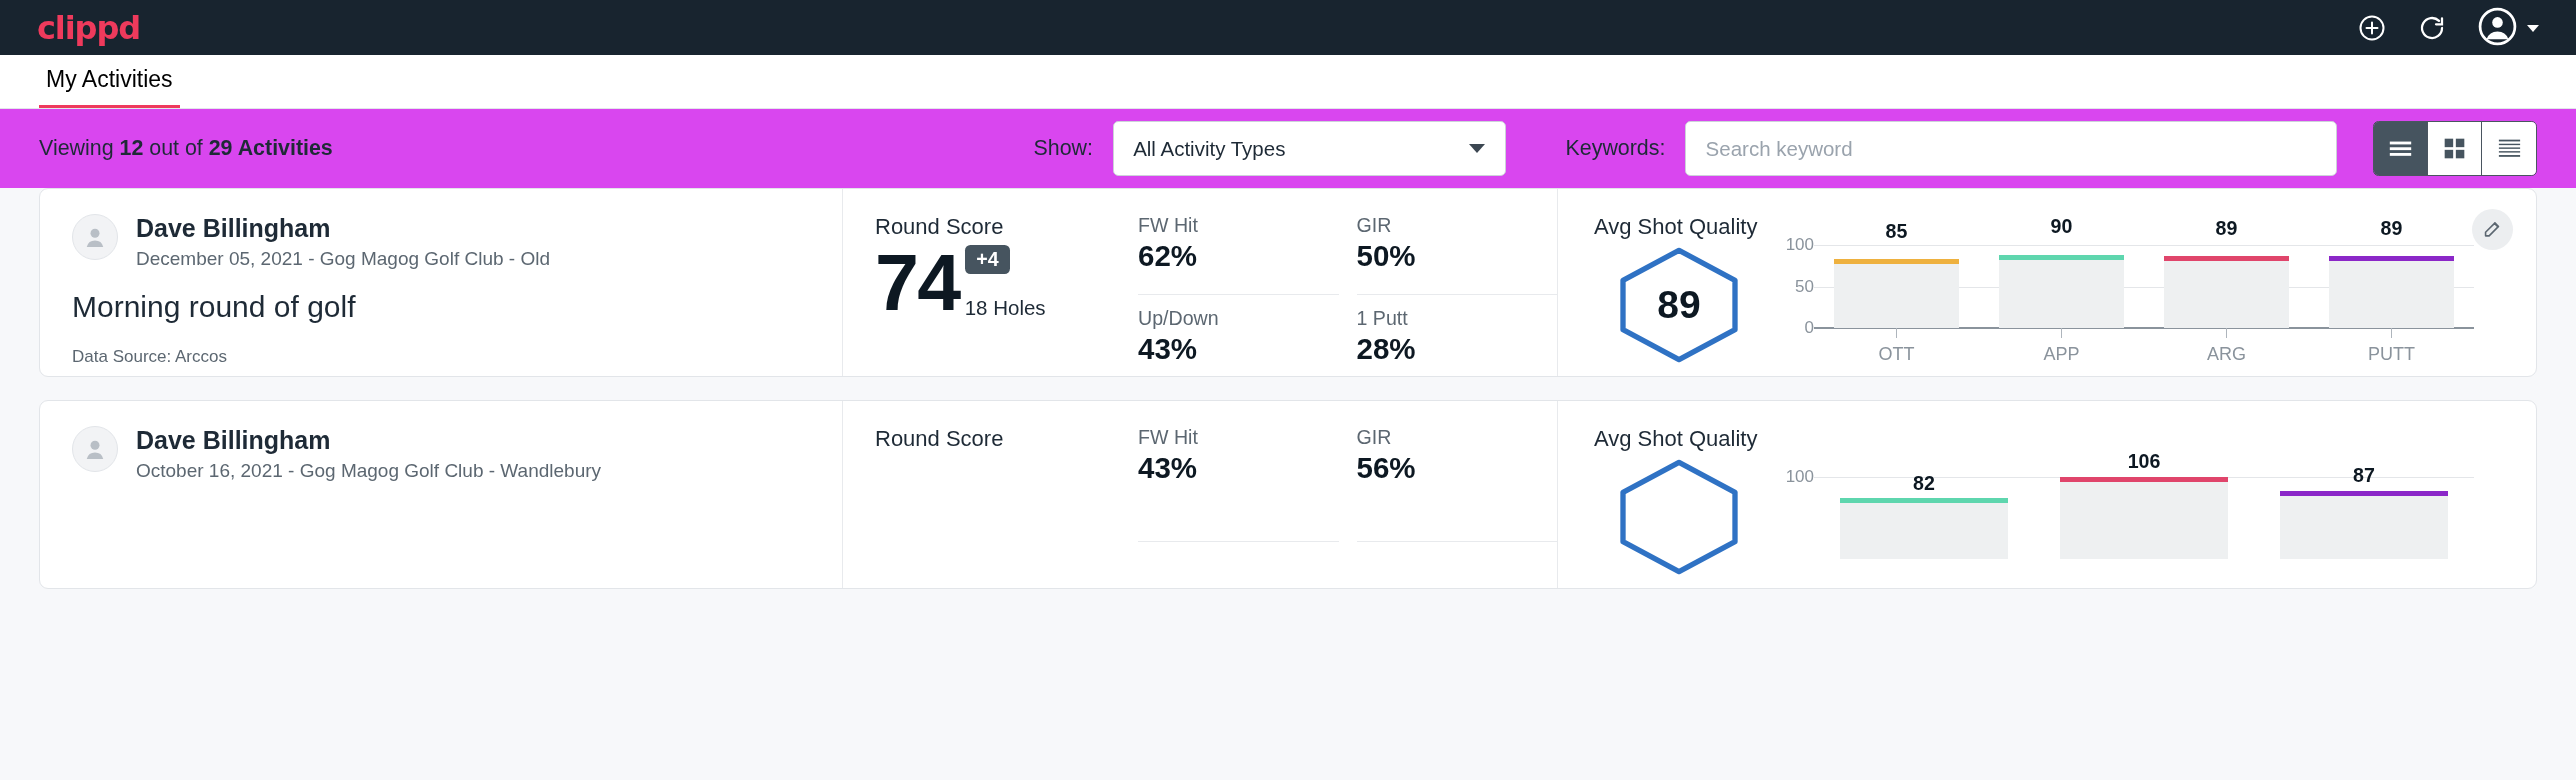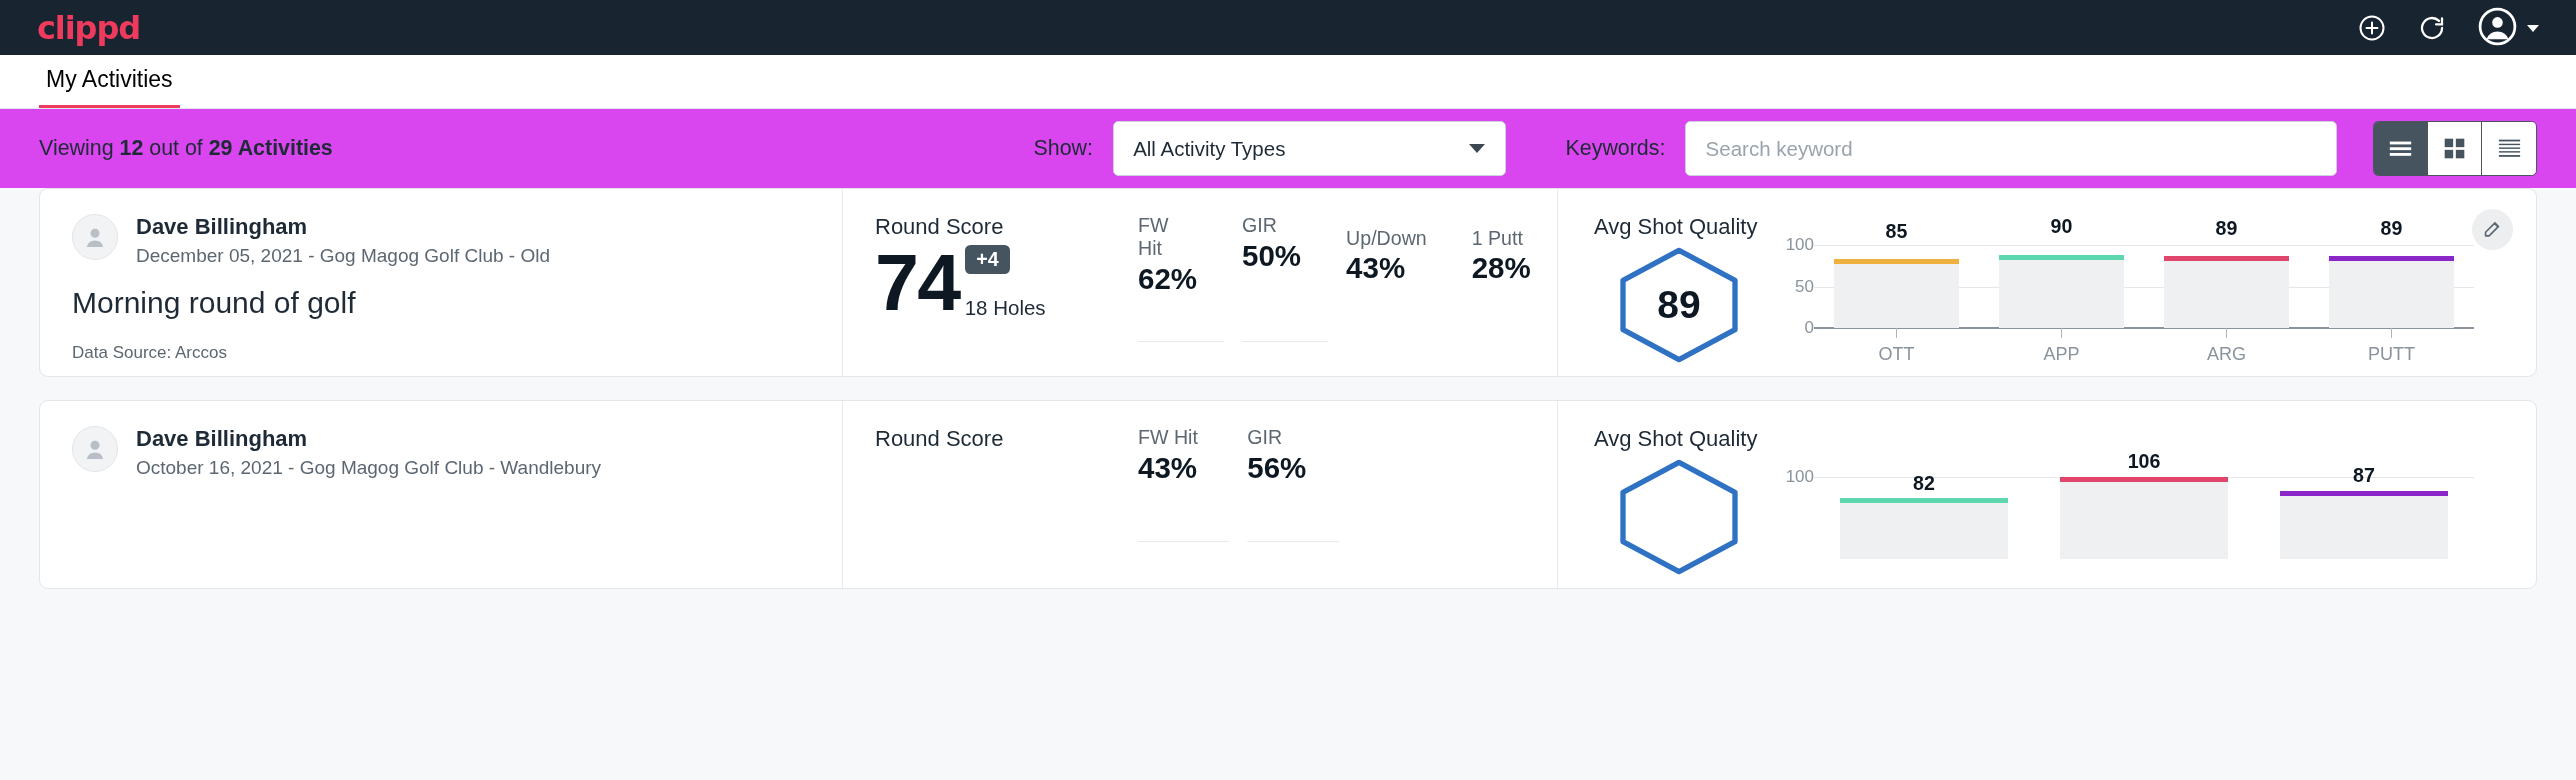--- a/index.html
+++ b/index.html
@@ -158,21 +158,21 @@
   }
   .who { display: flex; align-items: flex-start; gap: 18px; }
   .avatar-circle {
     width: 46px; height: 46px;
     border-radius: 50%;
     border: 0.9px solid #e2e5e9;
     background: #f2f3f5;
     display: flex; align-items: center; justify-content: center;
     flex: none;
   }
-  .who-name { font-size: 22px; font-weight: bold; color: #1e2a36; line-height: 1.15; }
+  .who-name { font-size: 25px; font-weight: bold; color: #1e2a36; line-height: 1.15; }
   .who-sub { font-size: 19px; color: #5c6771; margin-top: 5.4px; }
   .card-title { font-size: 30px; color: #1e2a36; margin-top: 19.6px; }
   .card-src { font-size: 17px; color: #5c6771; margin-top: 23px; }
 
   .card-score {
     width: 295px;
     padding: 25px 0 0 32px;
   }
   .sec-h { font-size: 22px; color: #1e2a36; }
   .score-row { display: flex; align-items: flex-end; margin-top: 5.4px; }
@@ -192,21 +192,21 @@
     border-radius: 5.4px;
     padding: 2.7px 11.6px;
     align-self: flex-start;
   }
   .holes { font-size: 20.5px; color: #1e2a36; }
 
   .card-stats {
     width: 420px;
     padding: 25px 0 0 0;
     display: grid;
-    grid-template-columns: 1fr 1fr 1fr 1fr;
+    grid-template-columns: 1fr 1fr;
     grid-template-rows: auto auto;
     column-gap: 18px;
     border-right: 0.9px solid #e8eaed;
   }
   .stat { padding-right: 27px; }
   .stat-l { font-size: 19.6px; color: #5c6771; }
   .stat-v { font-size: 29.5px; font-weight: bold; color: #0d1822; margin-top: 1.8px; }
   .stat.topcell { border-bottom: 0.9px solid #e8eaed; padding-bottom: 10.7px; }
   .stat.botcell { padding-top: 12.5px; }
 

